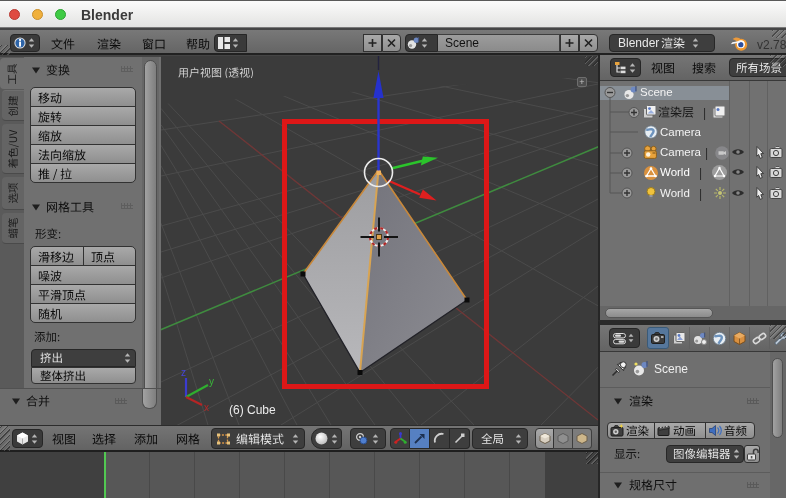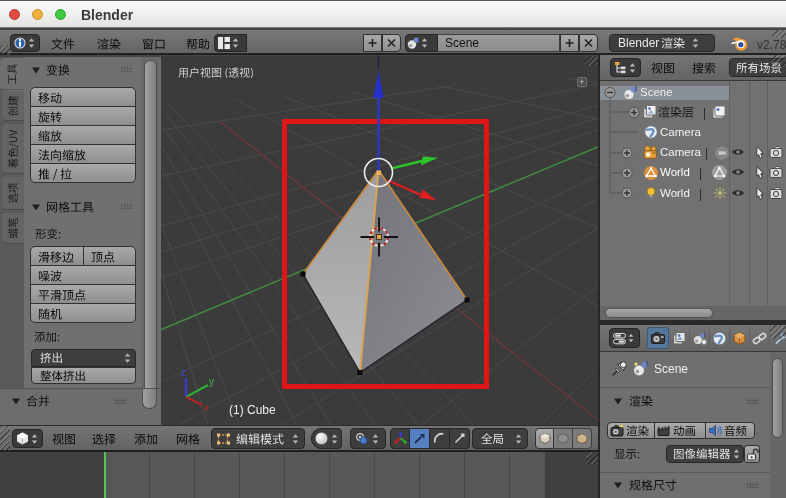--- a/index.html
+++ b/index.html
@@ -421,21 +421,21 @@
           <path d="M153 110L153 473C153 614 143 791 32 916C49 925 79 950 90 965C167 880 201 765 216 653L467 653L467 951L543 951L543 653L813 653L813 858C813 876 806 882 786 883C767 884 699 885 629 882C639 902 651 935 655 954C749 955 807 954 841 942C875 930 887 907 887 858L887 110ZM227 182L467 182L467 343L227 343ZM813 182L813 343L543 343L543 182ZM227 414L467 414L467 582L223 582C226 544 227 507 227 473ZM813 414L813 582L543 582L543 414Z"></path>
           <path transform="translate(1000,0)" d="M247 265L769 265L769 466L246 466L247 413ZM441 54C461 98 483 154 495 195L169 195L169 413C169 564 156 772 34 921C52 929 85 952 99 966C197 846 232 680 243 536L769 536L769 602L845 602L845 195L528 195L574 181C562 142 537 81 513 35Z"></path>
           <path transform="translate(2000,0)" d="M450 89L450 621L523 621L523 155L832 155L832 621L907 621L907 89ZM154 76C190 115 229 170 247 207L308 167C290 132 250 80 211 42ZM637 231L637 426C637 583 607 774 354 905C369 917 393 945 402 961C552 882 631 775 671 666L671 860C671 927 698 945 766 945L857 945C944 945 955 904 965 747C946 742 921 732 902 717C898 861 893 888 858 888L777 888C749 888 741 880 741 852L741 604L690 604C705 543 709 483 709 428L709 231ZM63 212L63 281L305 281C247 408 142 533 39 603C50 617 68 655 74 676C113 647 152 611 190 570L190 959L261 959L261 528C296 573 339 630 359 661L407 601C388 579 318 499 280 458C328 390 369 314 397 236L357 209L343 212Z"></path>
           <path transform="translate(3000,0)" d="M375 601C455 618 557 653 613 681L644 630C588 604 487 571 407 555ZM275 728C413 745 586 785 682 819L715 763C618 731 445 692 310 677ZM84 84L84 960L156 960L156 918L842 918L842 960L917 960L917 84ZM156 851L156 152L842 152L842 851ZM414 172C364 254 278 332 192 383C208 393 234 416 245 428C275 408 306 384 337 357C367 389 404 419 444 446C359 486 263 516 174 534C187 548 203 577 210 595C308 572 413 535 508 484C591 529 686 563 781 584C790 566 809 540 823 527C735 511 647 484 569 448C644 399 707 342 749 274L706 249L695 252L436 252C451 233 465 214 477 194ZM378 317L385 310L644 310C608 349 560 384 506 415C455 386 411 353 378 317Z"></path>
           <path transform="translate(4224,0)" d="M239 1076L295 1051C209 909 168 739 168 569C168 400 209 231 295 88L239 62C147 212 92 373 92 569C92 766 147 927 239 1076Z"></path>
           <path transform="translate(4562,0)" d="M61 115C119 164 187 234 216 283L278 236C246 188 177 120 118 74ZM854 56C736 83 518 100 338 107C345 122 353 146 355 161C430 159 512 155 593 148L593 225L313 225L313 284L547 284C480 354 377 418 283 449C298 462 318 487 329 503C421 467 523 397 593 319L593 453L665 453L665 316C732 393 831 463 923 499C934 482 954 457 969 444C874 415 773 352 709 284L952 284L952 225L665 225L665 142C754 133 837 121 903 107ZM392 477L392 536L508 536C490 643 446 722 309 765C324 778 343 804 350 820C506 767 558 670 579 536L699 536C691 568 683 600 674 625L844 625C835 700 826 733 813 745C805 752 797 753 780 753C763 753 716 752 668 748C678 765 685 789 686 806C736 810 784 810 808 808C835 807 854 802 870 786C892 765 904 714 916 597C917 587 918 569 918 569L756 569L777 477ZM251 424L56 424L56 494L179 494L179 797C136 817 90 853 45 895L95 960C152 898 206 846 243 846C265 846 296 875 335 899C401 938 484 948 600 948C698 948 867 943 945 938C946 916 958 879 966 860C867 870 715 877 601 877C495 877 411 871 349 834C301 806 278 782 251 780Z"></path>
           <path transform="translate(5562,0)" d="M450 89L450 621L523 621L523 155L832 155L832 621L907 621L907 89ZM154 76C190 115 229 170 247 207L308 167C290 132 250 80 211 42ZM637 231L637 426C637 583 607 774 354 905C369 917 393 945 402 961C552 882 631 775 671 666L671 860C671 927 698 945 766 945L857 945C944 945 955 904 965 747C946 742 921 732 902 717C898 861 893 888 858 888L777 888C749 888 741 880 741 852L741 604L690 604C705 543 709 483 709 428L709 231ZM63 212L63 281L305 281C247 408 142 533 39 603C50 617 68 655 74 676C113 647 152 611 190 570L190 959L261 959L261 528C296 573 339 630 359 661L407 601C388 579 318 499 280 458C328 390 369 314 397 236L357 209L343 212Z"></path>
           <path transform="translate(6562,0)" d="M99 1076C191 927 246 766 246 569C246 373 191 212 99 62L42 88C128 231 171 400 171 569C171 739 128 909 42 1051Z"></path>
         </svg>
       </div>
-  <div class="ab" style="left:68px;top:347px;font-size:12px;color:#ececec">(1) Cube</div>
+  <div class="ab" style="left:68px;top:347px;font-size:12px;color:#ececec">(6) Cube</div>
   <div class="ab" style="left:416px;top:21px;width:10px;height:10px;border:1px solid #6e6e6e;border-radius:2px;background:#4e4e4e;color:#c2c2c2;font-size:9px;line-height:8px;text-align:center">+</div>
   <div class="ab grip" style="left:424px;top:0;width:13px;height:10px"></div>
 </div>
 
 <div class="ab" style="left:0;top:425px;width:598px;height:27px;background:linear-gradient(#747474,#636363);border-top:1px solid #2c2c2c;border-bottom:2px solid #1f1f1f">
   <div class="ab gripd" style="left:0;top:0;width:10px;height:25px"></div>
 
   <div class="ab ebtn row" style="left:12px;top:3px;width:31px;height:19px">
     <svg width="15" height="15" viewBox="0 0 15 15" style="margin-left:2px">
           <path d="M7.5 1.5 13 4.5v6L7.5 13.5 2 10.5v-6Z" fill="#e8e8e8"></path>

